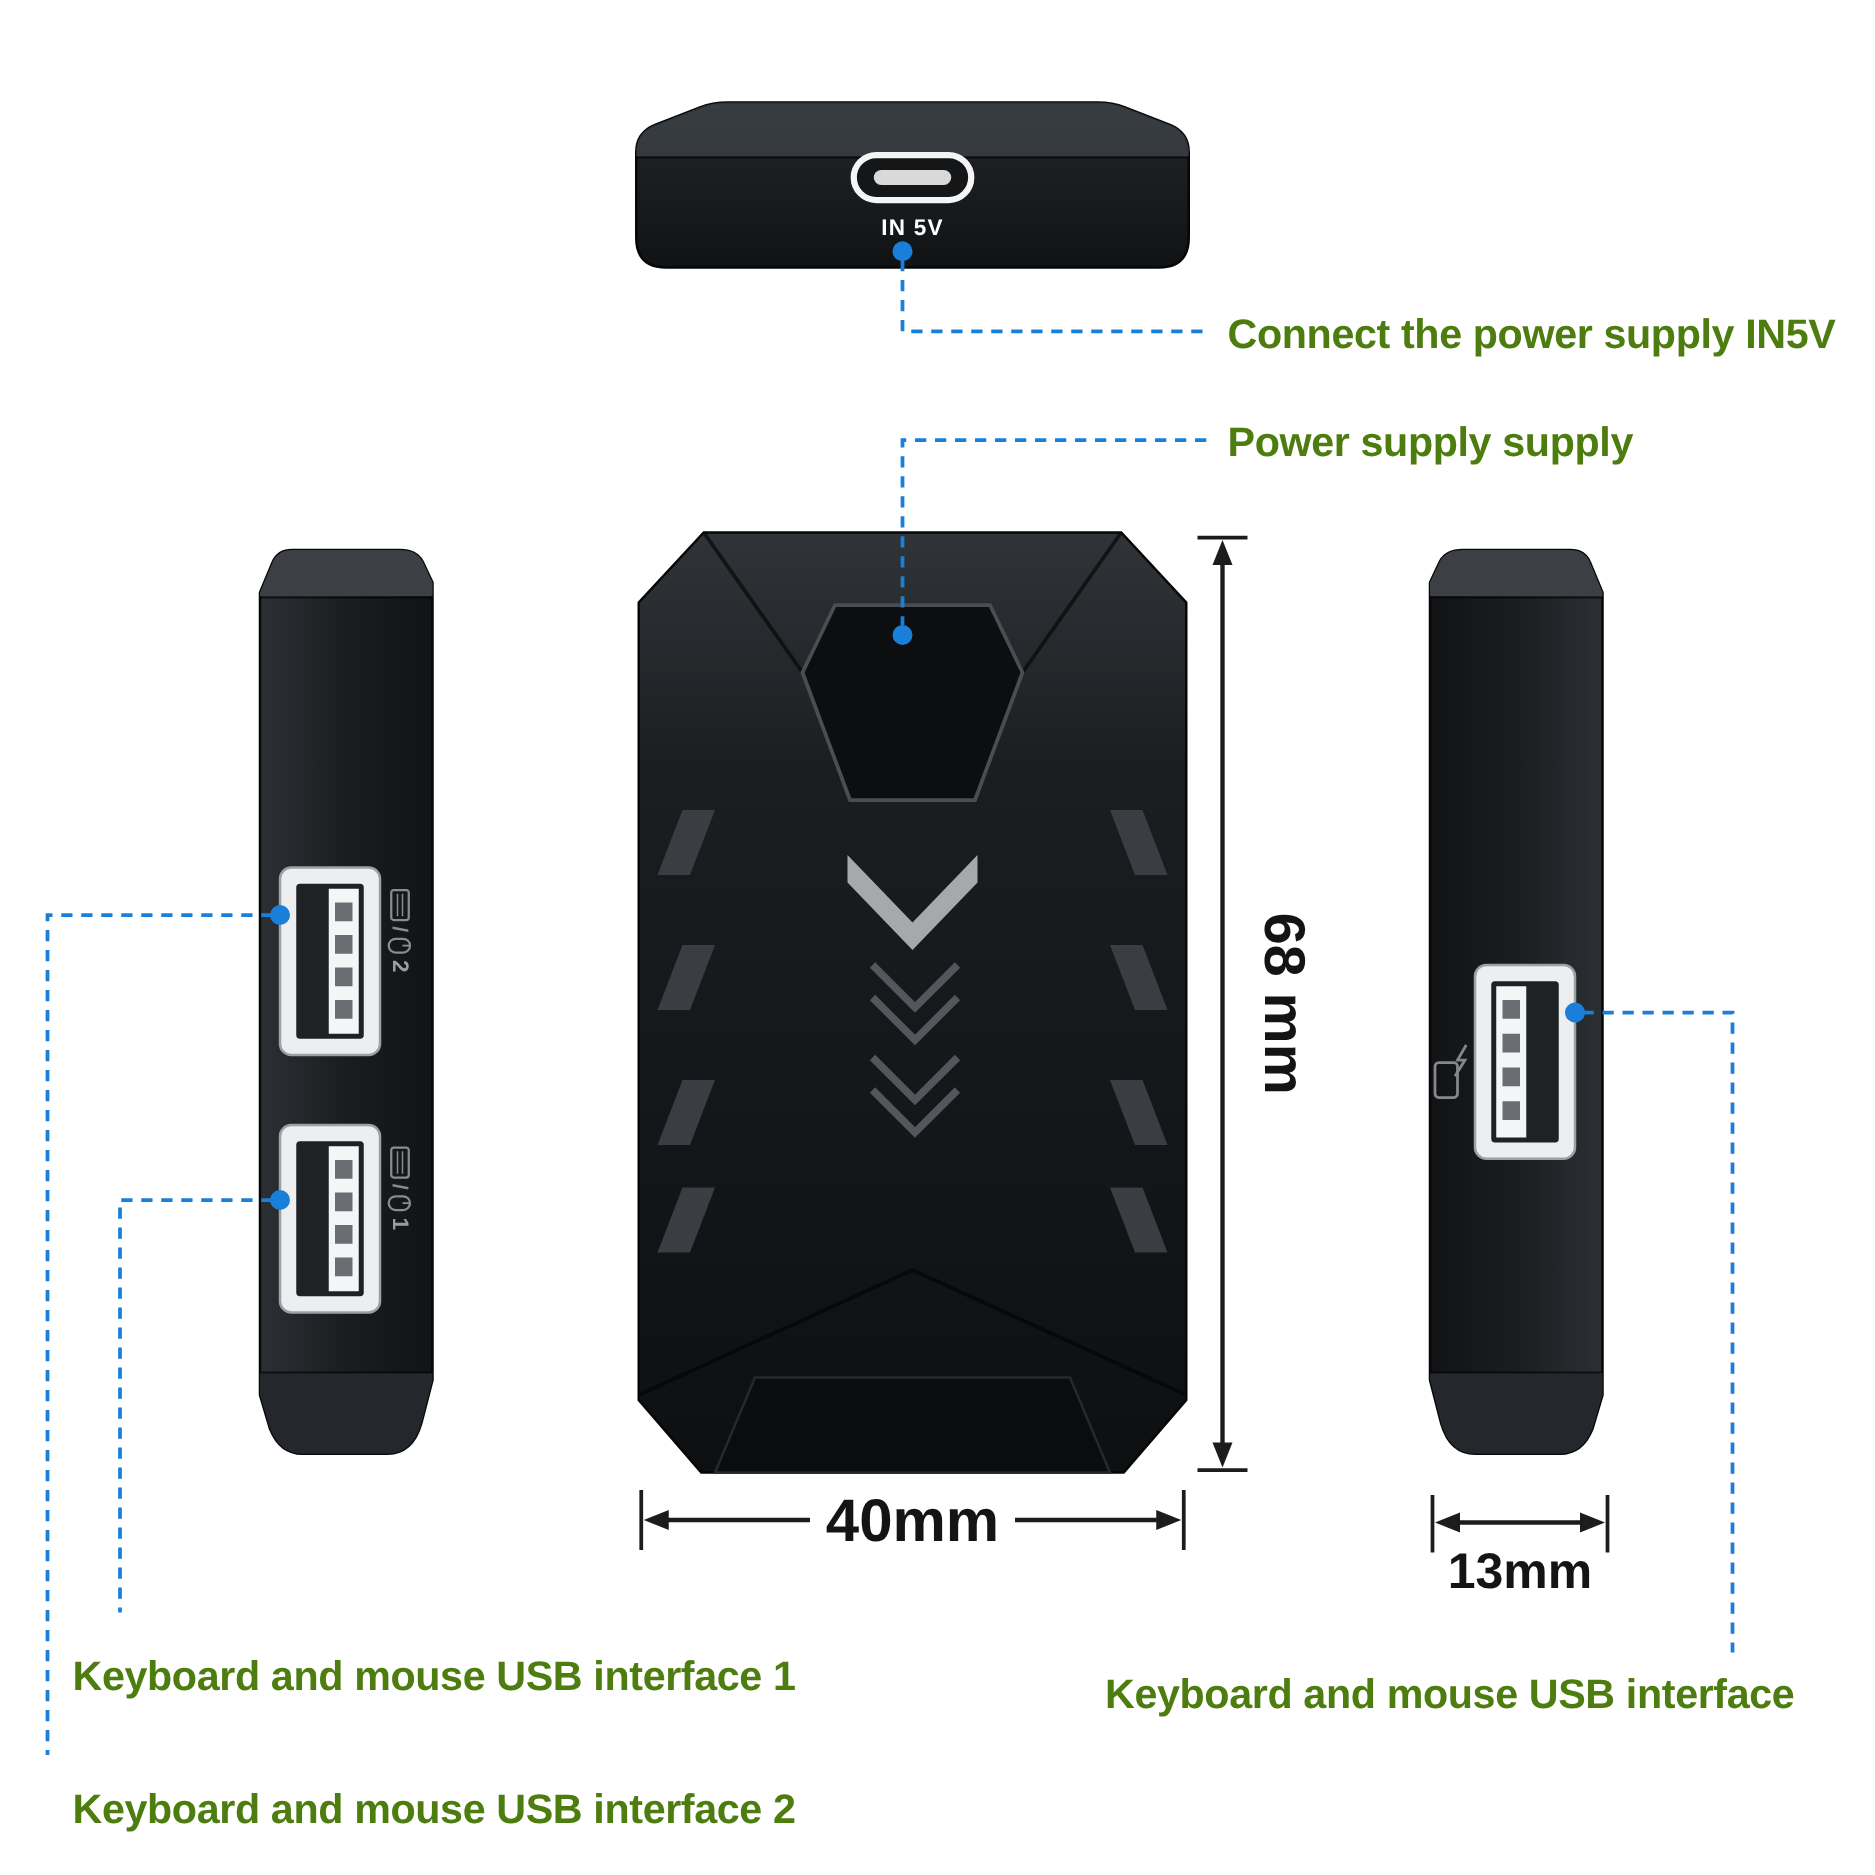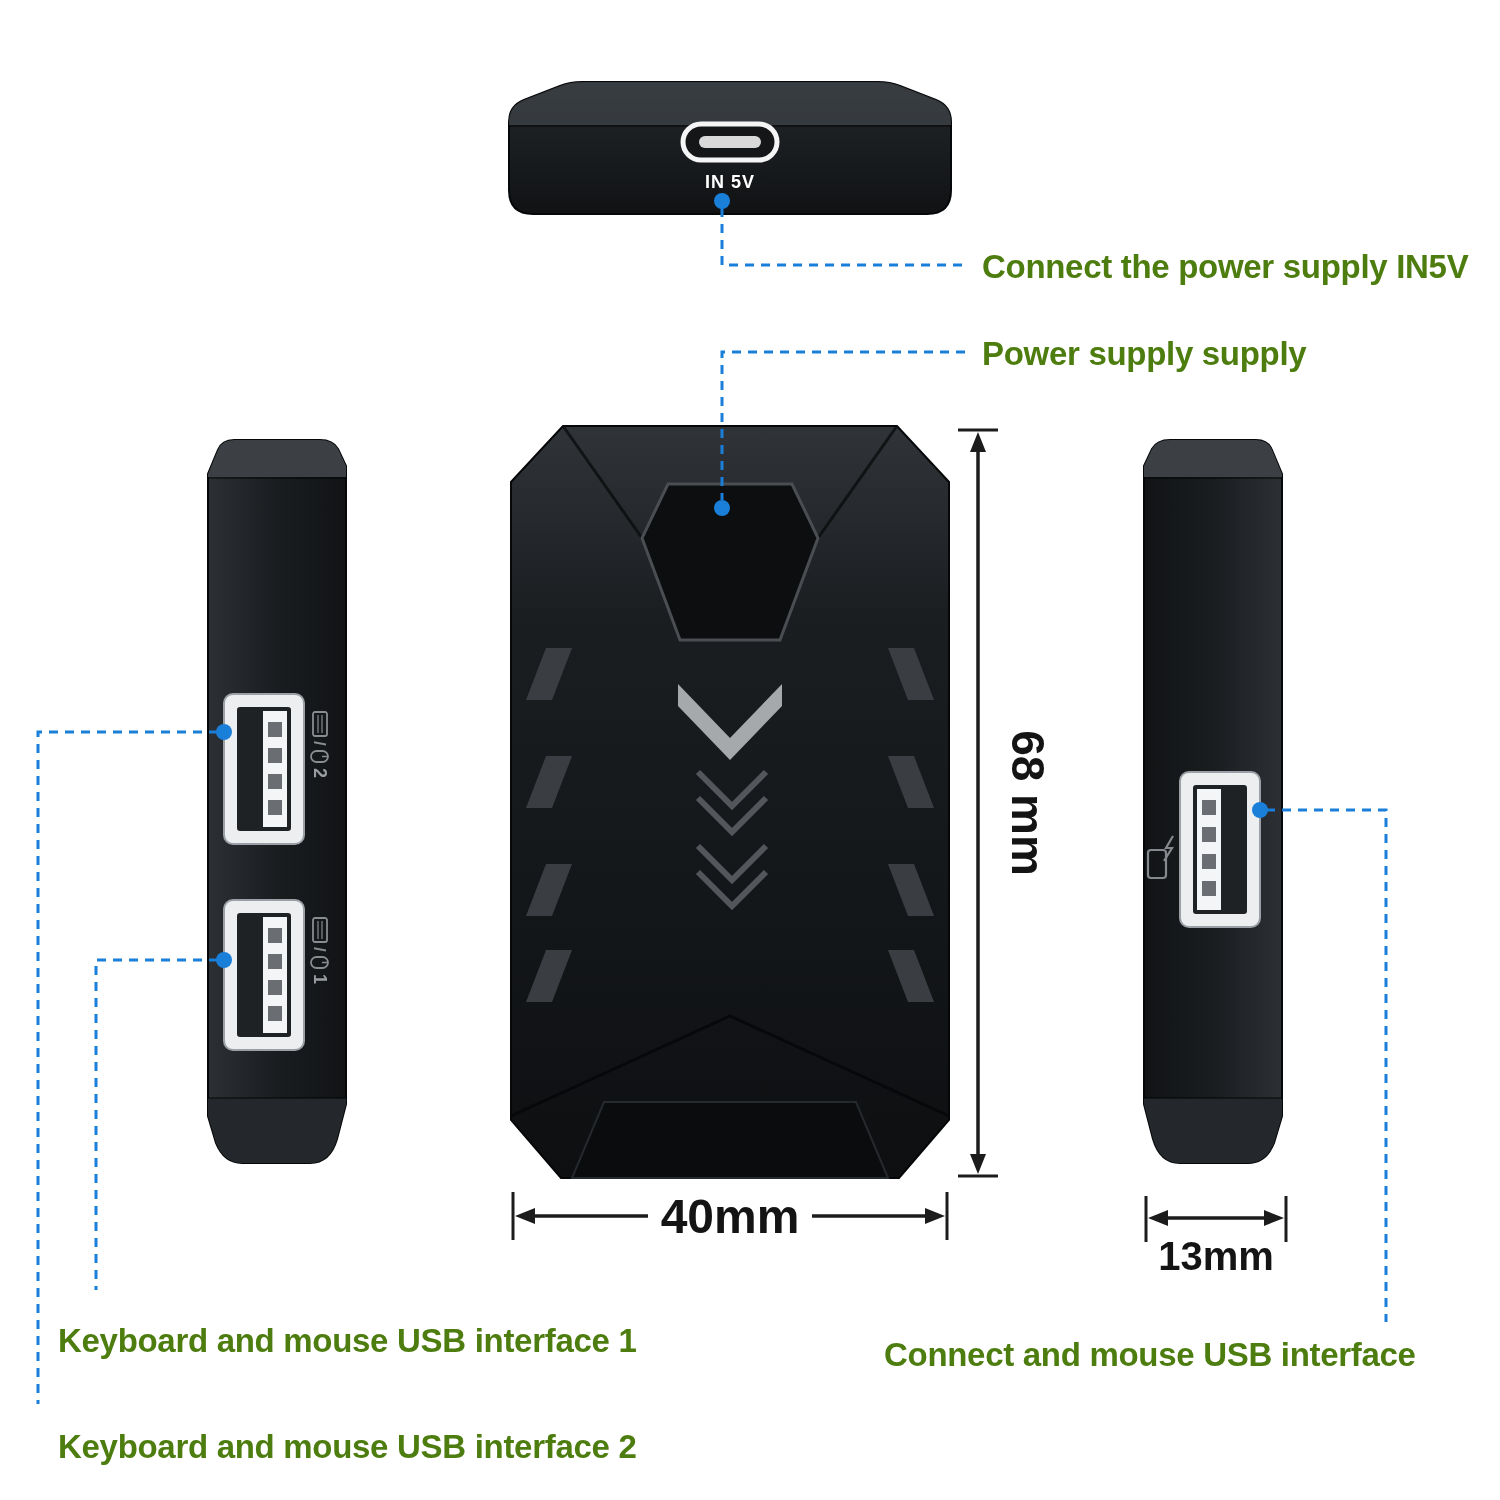--- a/index.html
+++ b/index.html
@@ -203,15 +203,15 @@
 </svg>
 
 <div class="label" style="left:982px;top:248px;">Connect the power supply IN5V</div>
 
 <div class="label" style="left:982px;top:335px;">Power supply supply</div>
 
 <div class="label" style="left:58px;top:1298px;margin-top:24px;">Keyboard and mouse USB interface 1</div>
 
 <div class="label" style="left:58px;top:1412px;margin-top:16px;">Keyboard and mouse USB interface 2</div>
 
-<div class="label" style="left:884px;top:1336px;">Connect and mouse USB interface</div>
+<div class="label" style="left:884px;top:1336px;">Keyboard and mouse USB interface</div>
 
 </div>
 
 </body></html>

